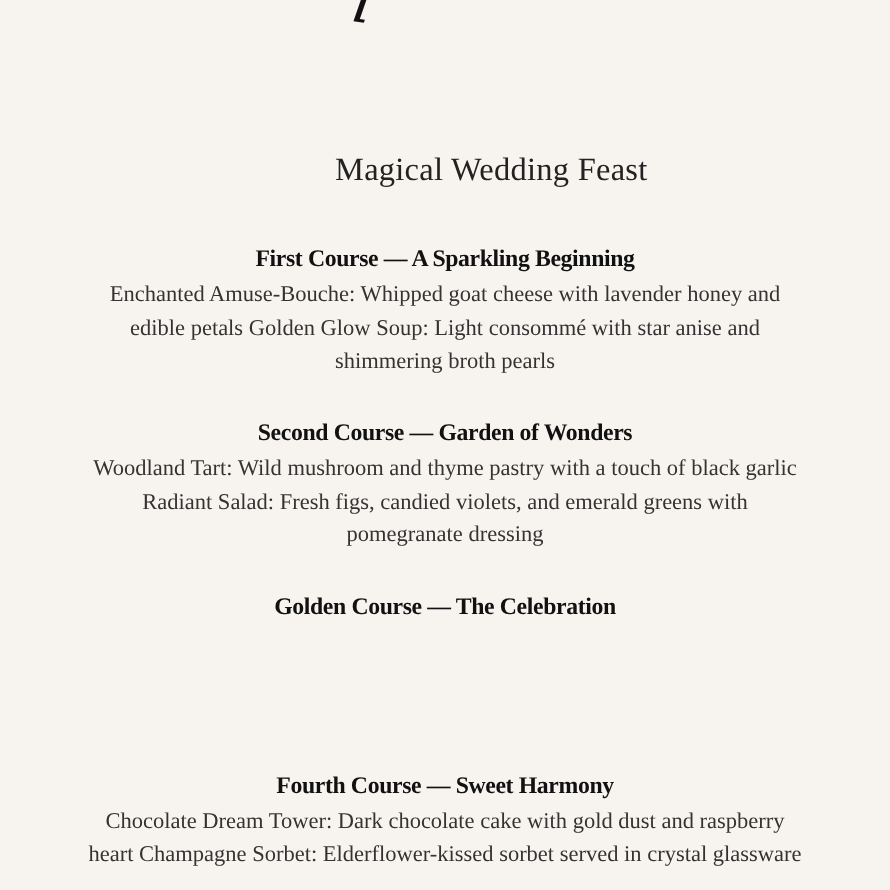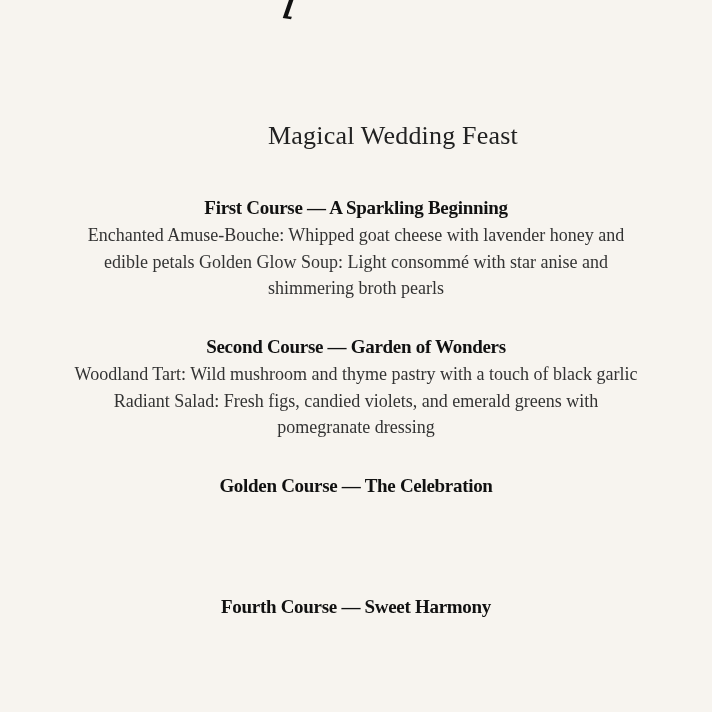--- a/index.html
+++ b/index.html
@@ -57,21 +57,21 @@
     .course-desc {
       font-family: "Liberation Serif", serif;
       font-size: 18px;
       line-height: 26.5px;
       color: #333;
       margin-top: 1px;
     }
     #course-1 { top: 195px; }
     #course-2 { top: 334px; }
     #course-3 { top: 473px; }
-    #course-4 { top: 594px; }
+    #course-4 { top: 616px; }
   </style>
 </head>
 <body>
 
 <div class="page">
   <div class="script-flourish">l</div>
 
   <h1 class="title" style="margin:0;font-weight:normal;padding-left:37px;">Magical Wedding Feast</h1>
 
   <section class="course" id="course-1">
@@ -83,14 +83,15 @@
     <div class="course-heading">Second Course — Garden of Wonders</div>
     <div class="course-desc">Woodland Tart: Wild mushroom and thyme pastry with a touch of black garlic Radiant Salad: Fresh figs, candied violets, and emerald greens with pomegranate dressing</div>
   </section>
 
   <section class="course" id="course-3">
     <div class="course-heading">Golden Course — The Celebration</div>
   </section>
 
   <section class="course" id="course-4">
     <div class="course-heading">Fourth Course — Sweet Harmony</div>
+    <div class="course-desc">Chocolate Dream Tower: Dark chocolate cake with gold dust and raspberry heart Champagne Sorbet: Elderflower-kissed sorbet served in crystal glassware</div>
   </section>
 </div>
 
 </body></html>

